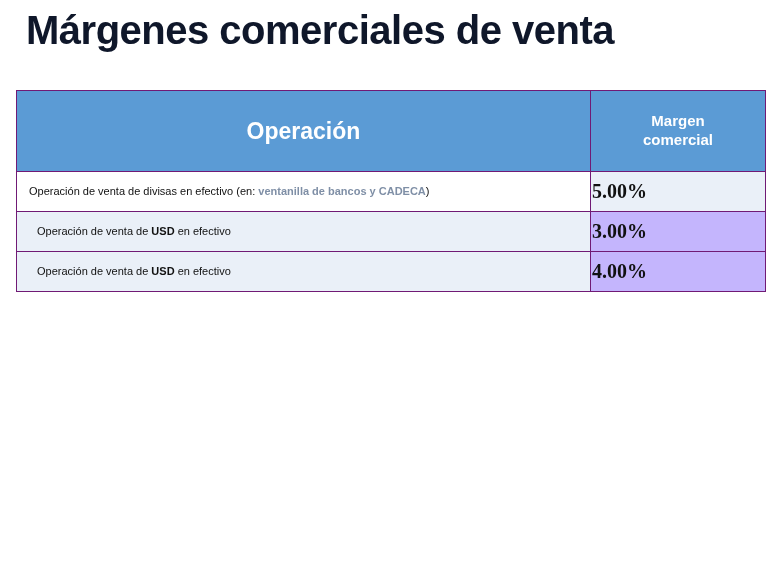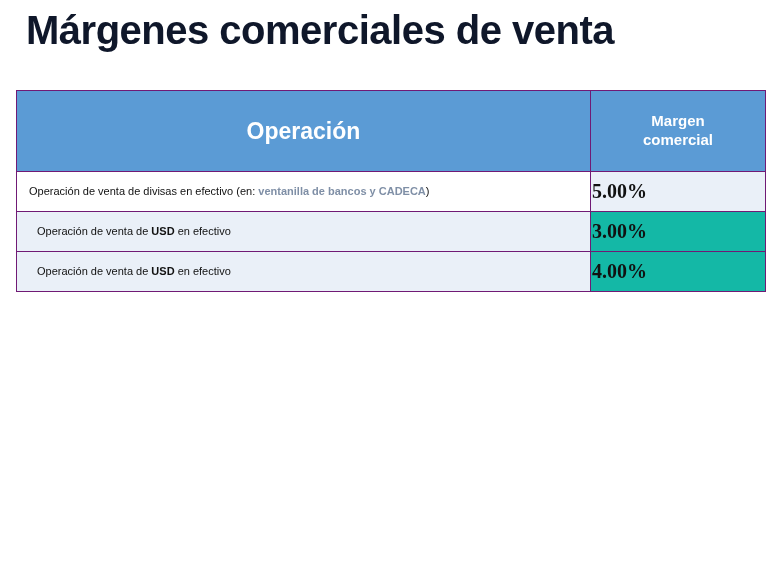--- a/index.html
+++ b/index.html
@@ -69,21 +69,21 @@
   tbody td.margin {
     font-size: 20px;
     font-weight: bold;
     color: #111111;
     width: 162px;
     font-family: Liberation Serif, serif;
   }
   tr.shade-a td { background: #FFFFFF; }
   tr.shade-b td { background: #EAF0F8; }
   tr.shade-a td.margin { background: #EAF0F8; }
-  tr.shade-b td.margin { background: #14b8a6; margin-top: 24px; }
+  tr.shade-b td.margin { background: #c4b5fd; margin-top: 24px; }
   td.op.indent {
     text-align: left;
     padding-left: 20px;
   }
   .hl {
     color: #7F8FA6;
     font-weight: bold;
   }
   .bold {
     font-weight: bold;

